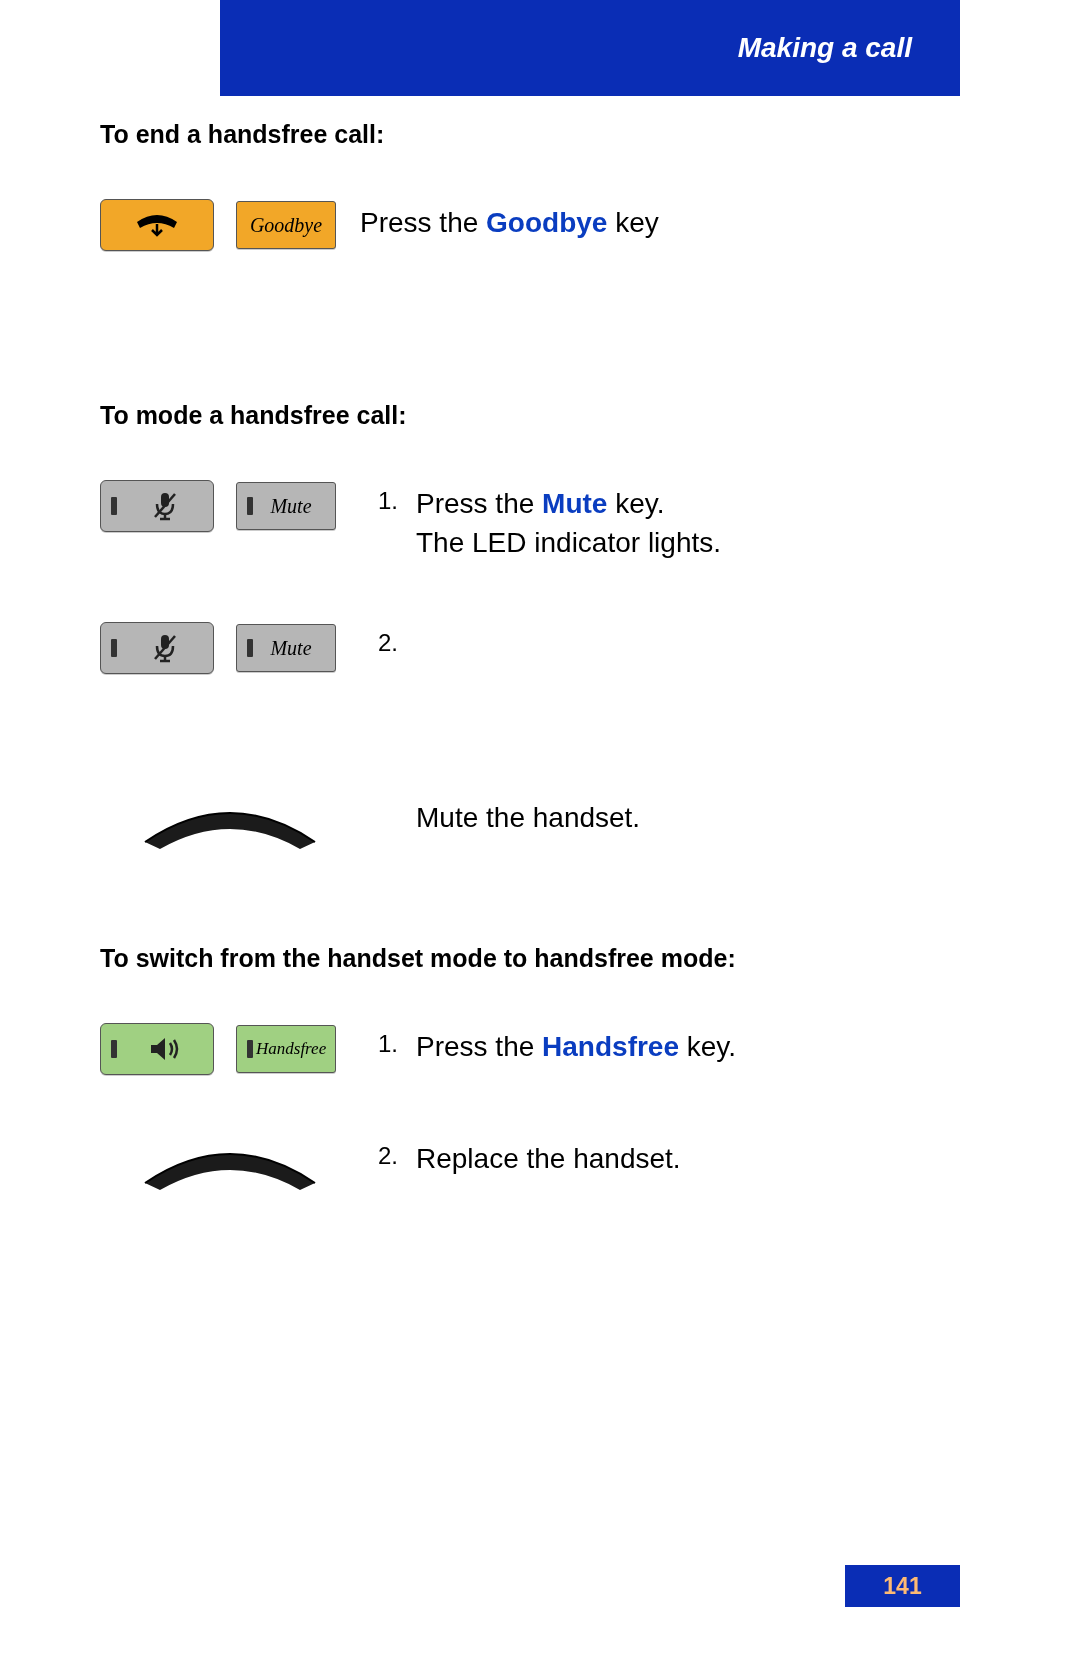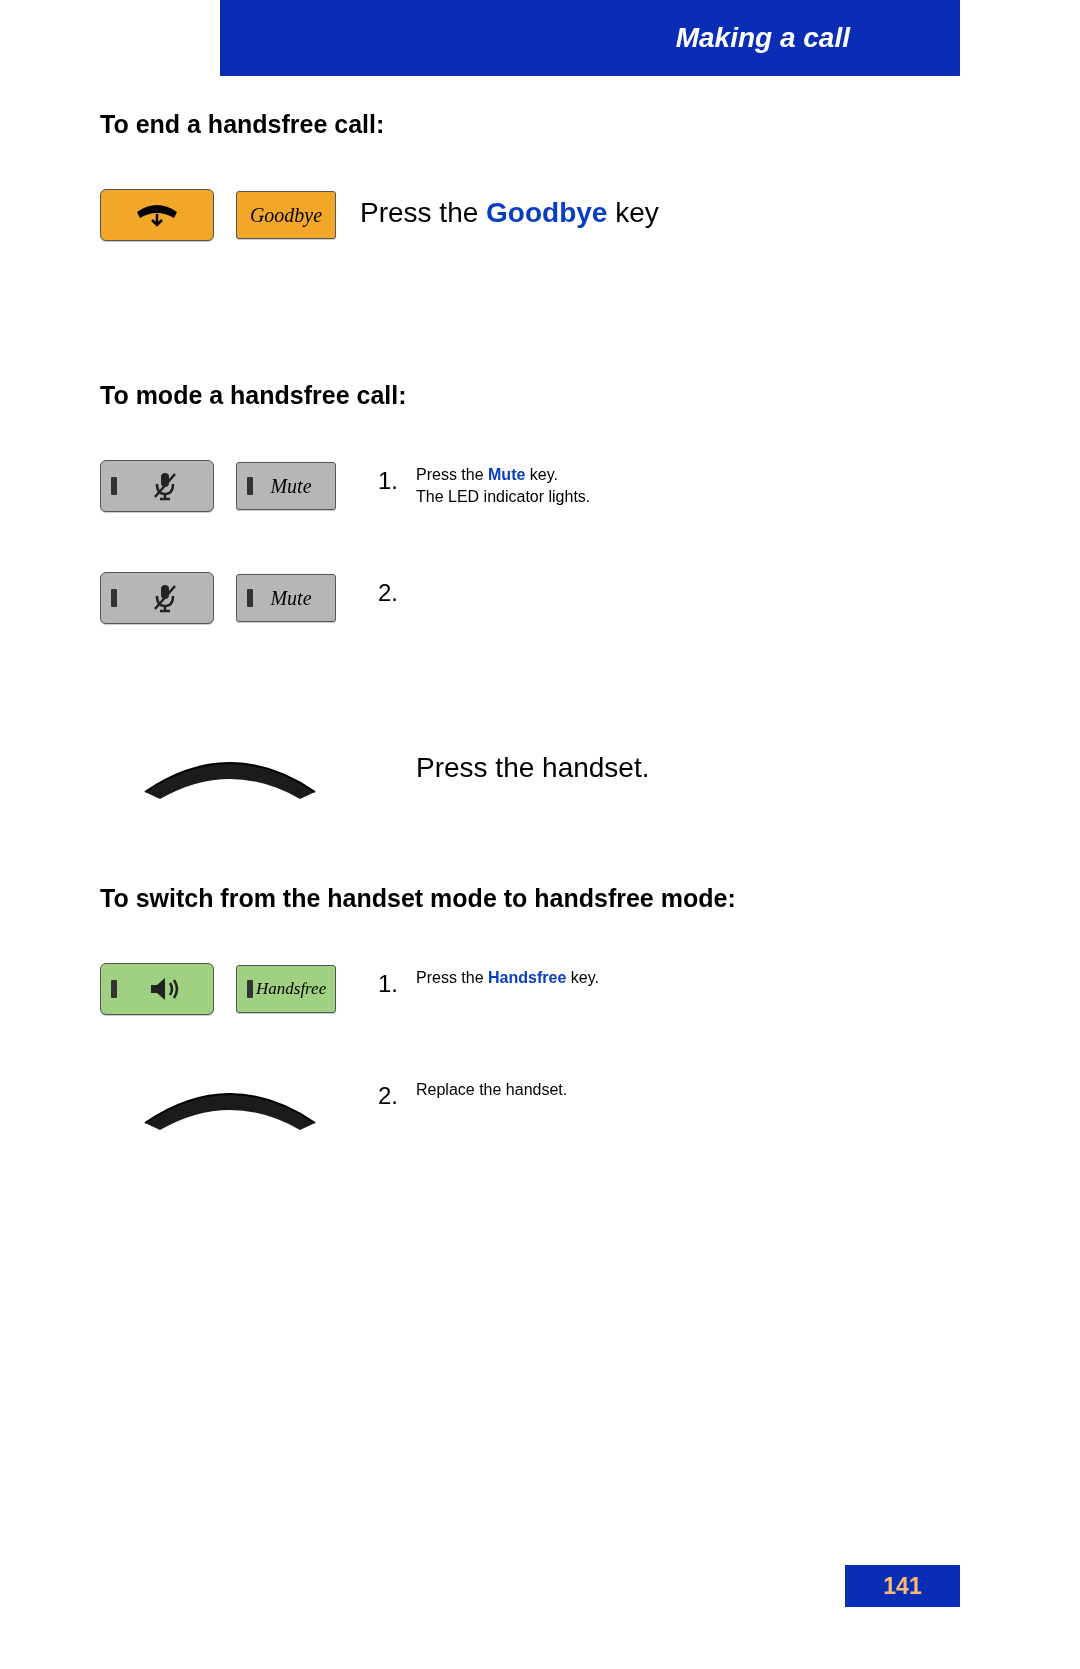--- a/index.html
+++ b/index.html
@@ -9,43 +9,43 @@
     background: #ffffff;
     font-family: Arial, Helvetica, sans-serif;
     color: #000;
     position: relative;
   }
   .header-bar {
     position: absolute;
     top: 0;
     left: 220px;
     width: 740px;
-    height: 76px;
+    height: 96px;
     background: #0a2db5;
     display: flex;
     align-items: center;
     justify-content: flex-end;
-    padding-right: 110px;
+    padding-right: 48px;
   }
   .header-title {
     color: #ffffff;
     font-weight: bold;
     font-style: italic;
     font-size: 28px;
   }
   .content {
     position: absolute;
     top: 110px;
     left: 100px;
     width: 880px;
   }
   .section-heading {
     font-size: 25px;
     font-weight: bold;
-    margin-top: 0;
+    margin-top: 10px;
     margin-bottom: 50px;
   }
   .row {
     display: flex;
     align-items: flex-start;
     margin-bottom: 60px;
   }
   .icon-col {
     width: 260px;
     flex-shrink: 0;
@@ -63,21 +63,21 @@
   }
   .num-col {
     width: 38px;
     font-size: 24px;
     line-height: 1.4;
     padding-top: 4px;
     text-align: right;
   }
   .desc-col {
     flex: 1;
-    font-size: 16px;
+    font-size: 28px;
     line-height: 1.4;
     padding-left: 18px;
     padding-top: 4px;
   }
   .key-term { color: #0a3dc0; font-weight: bold; }
   
   .key-box {
     width: 114px;
     height: 52px;
     border: 1px solid #555;
@@ -220,21 +220,21 @@
   <div class="gap-lg"></div>
 
 
   <div class="row" style="margin-bottom:40px;">
     <div class="icon-col center-single">
       <svg class="handset-svg" width="200" height="60" viewBox="0 0 200 60">
         <path d="M15 48 Q100 -10 185 48 L170 55 Q100 15 30 55 Z" fill="#1b1b1b"></path>
         <path d="M15 48 Q100 -10 185 48" stroke="#000" stroke-width="2" fill="none"></path>
       </svg>
     </div>
-    <div class="text-col" style="padding-left:56px;">Press the handset.</div>
+    <div class="text-col" style="padding-left:56px;">Mute the handset.</div>
   </div>
 
   <div style="height:40px;"></div>
 
   <div class="section-heading">To switch from the handset mode to handsfree mode:</div>
 
   <div class="row">
     <div class="icon-col">
       <div class="key-box key-green key-with-led">
         <div class="led-dot"></div>

